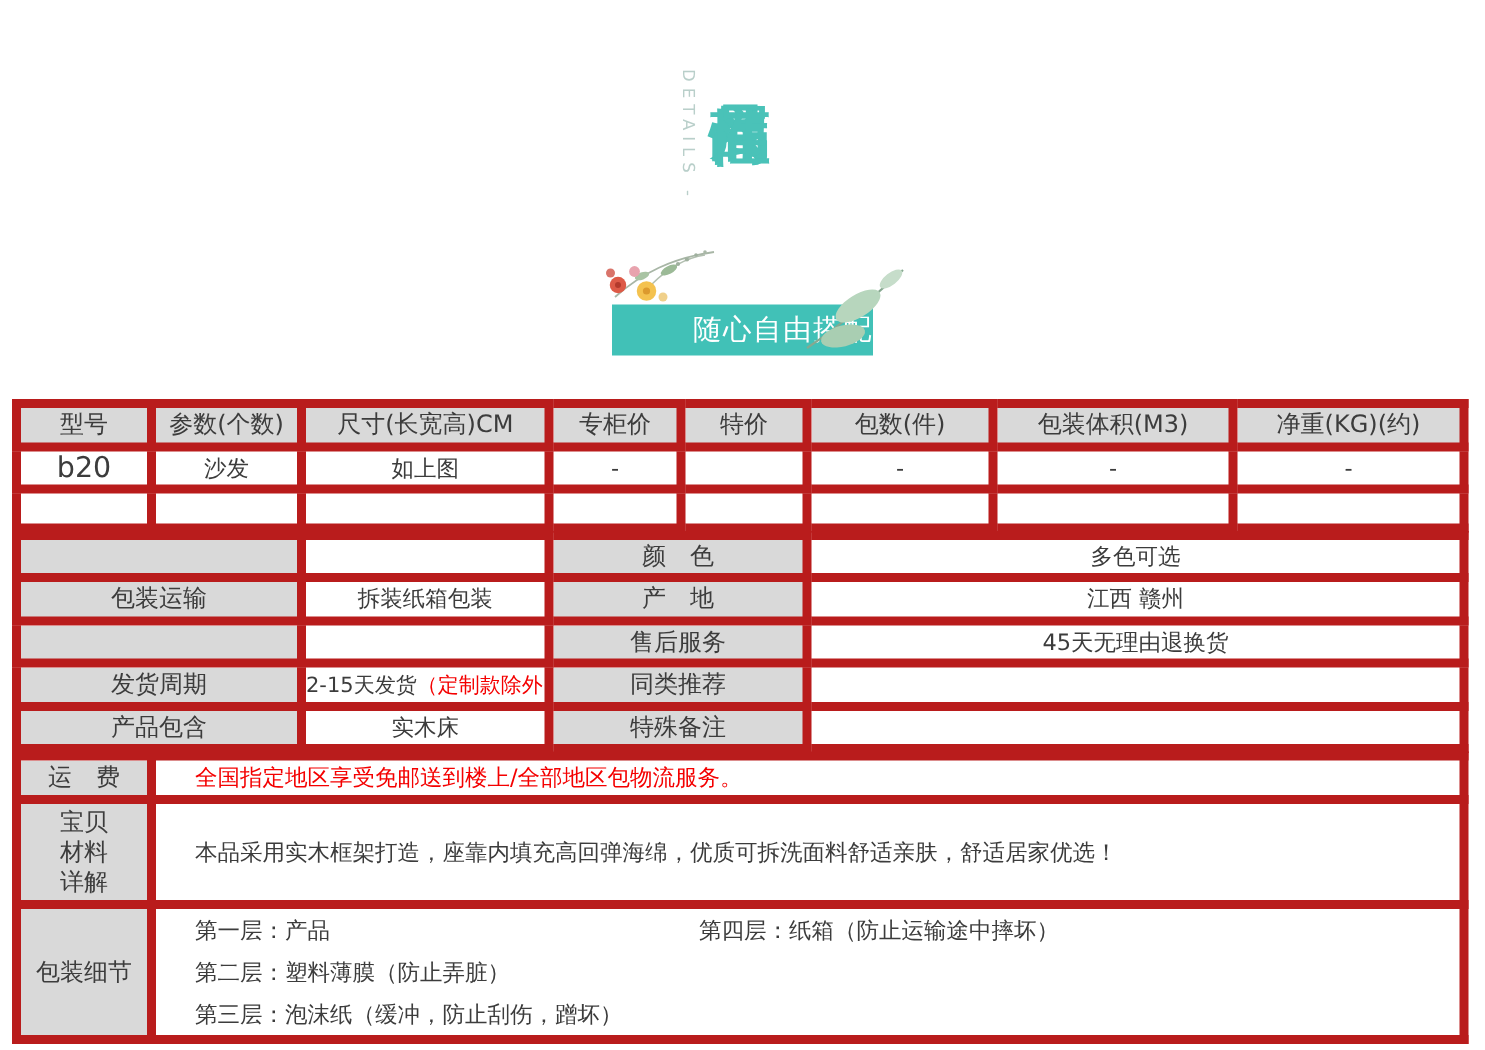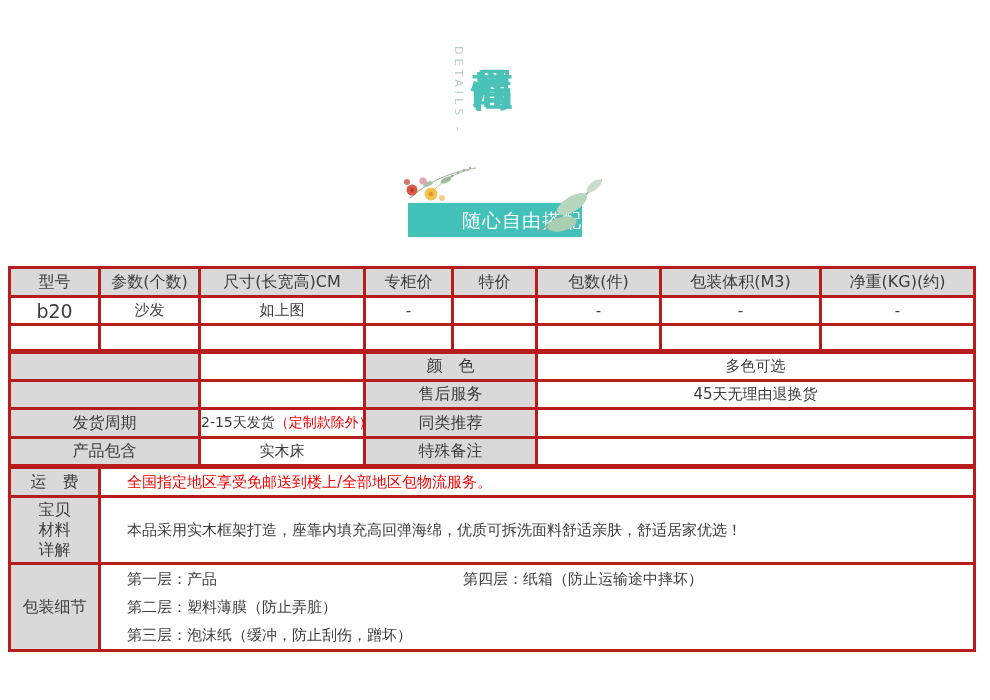--- a/index.html
+++ b/index.html
@@ -29,21 +29,21 @@
   }
   .banner span {
     display:block; width:100%; height:34px; line-height:34px;
     text-align:right; color:#ffffff; font-size:19px; letter-spacing:1px;
   }
   
   .tables { position:absolute; left:8px; top:266px; width:966px; }
   table { border-collapse:collapse; table-layout:fixed; width:965px; }
   table + table { margin-top:-1px; }
   td {
-    border:3px solid #b91c1c; text-align:center; vertical-align:middle;
+    border:6px solid #b91c1c; text-align:center; vertical-align:middle;
     font-size:15px; overflow:hidden; white-space:nowrap;
   }
   td.g { background:#d9d9d9; font-size:16px; }
   td.left { text-align:left; padding-left:26px; }
   .red { color:#f40000; }
   .small { font-size:19px; }
   .mid { font-size:14px; }
   td.wrap { white-space:normal; line-height:20px; padding:2px 23px; }
   .packline { line-height:28px; text-align:left; }
   .packline .w { display:inline-block; width:336px; }
@@ -137,20 +137,26 @@
         <col style="width:172px">
         <col style="width:438px">
     </colgroup>
     <tbody>
     <tr style="height:28px">
       <td class="g"></td>
       <td></td>
       <td class="g">颜　色</td>
       <td>多色可选</td>
     </tr>
+    <tr style="height:29px">
+      <td class="g">包装运输</td>
+      <td>拆装纸箱包装</td>
+      <td class="g">产　地</td>
+      <td>江西 赣州</td>
+    </tr>
     <tr style="height:28px">
       <td class="g"></td>
       <td></td>
       <td class="g">售后服务</td>
       <td>45天无理由退换货</td>
     </tr>
     <tr style="height:29px">
       <td class="g">发货周期</td>
       <td class="mid"><span>2-15天发货</span><span class="red">（定制款除外）</span></td>
       <td class="g">同类推荐</td>

